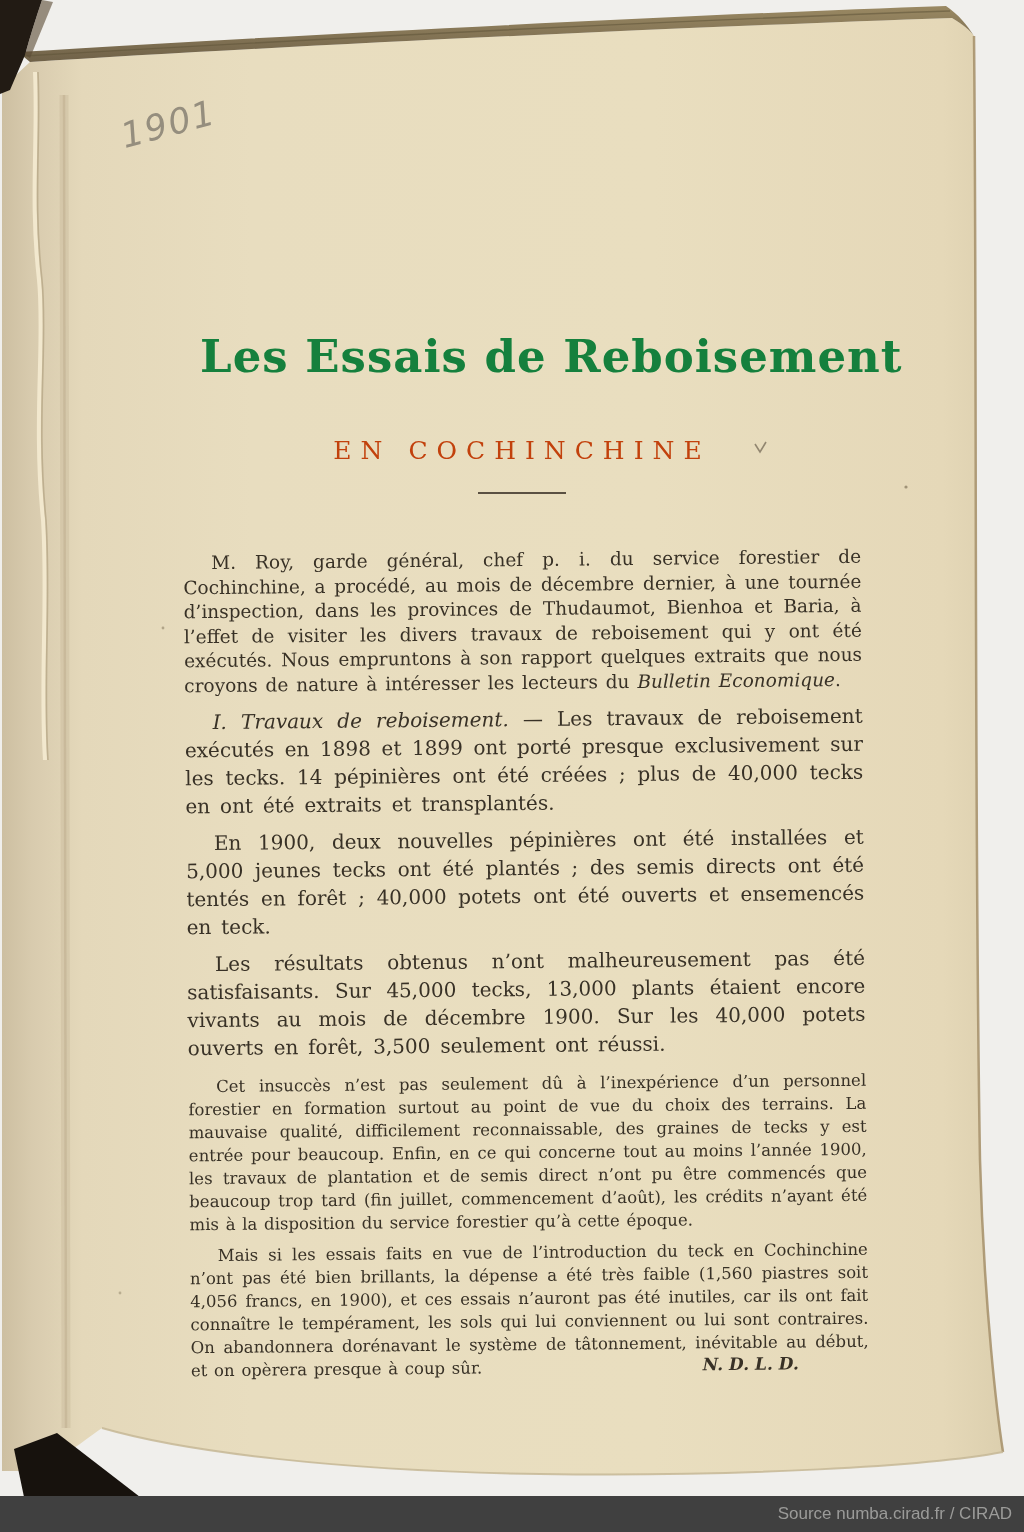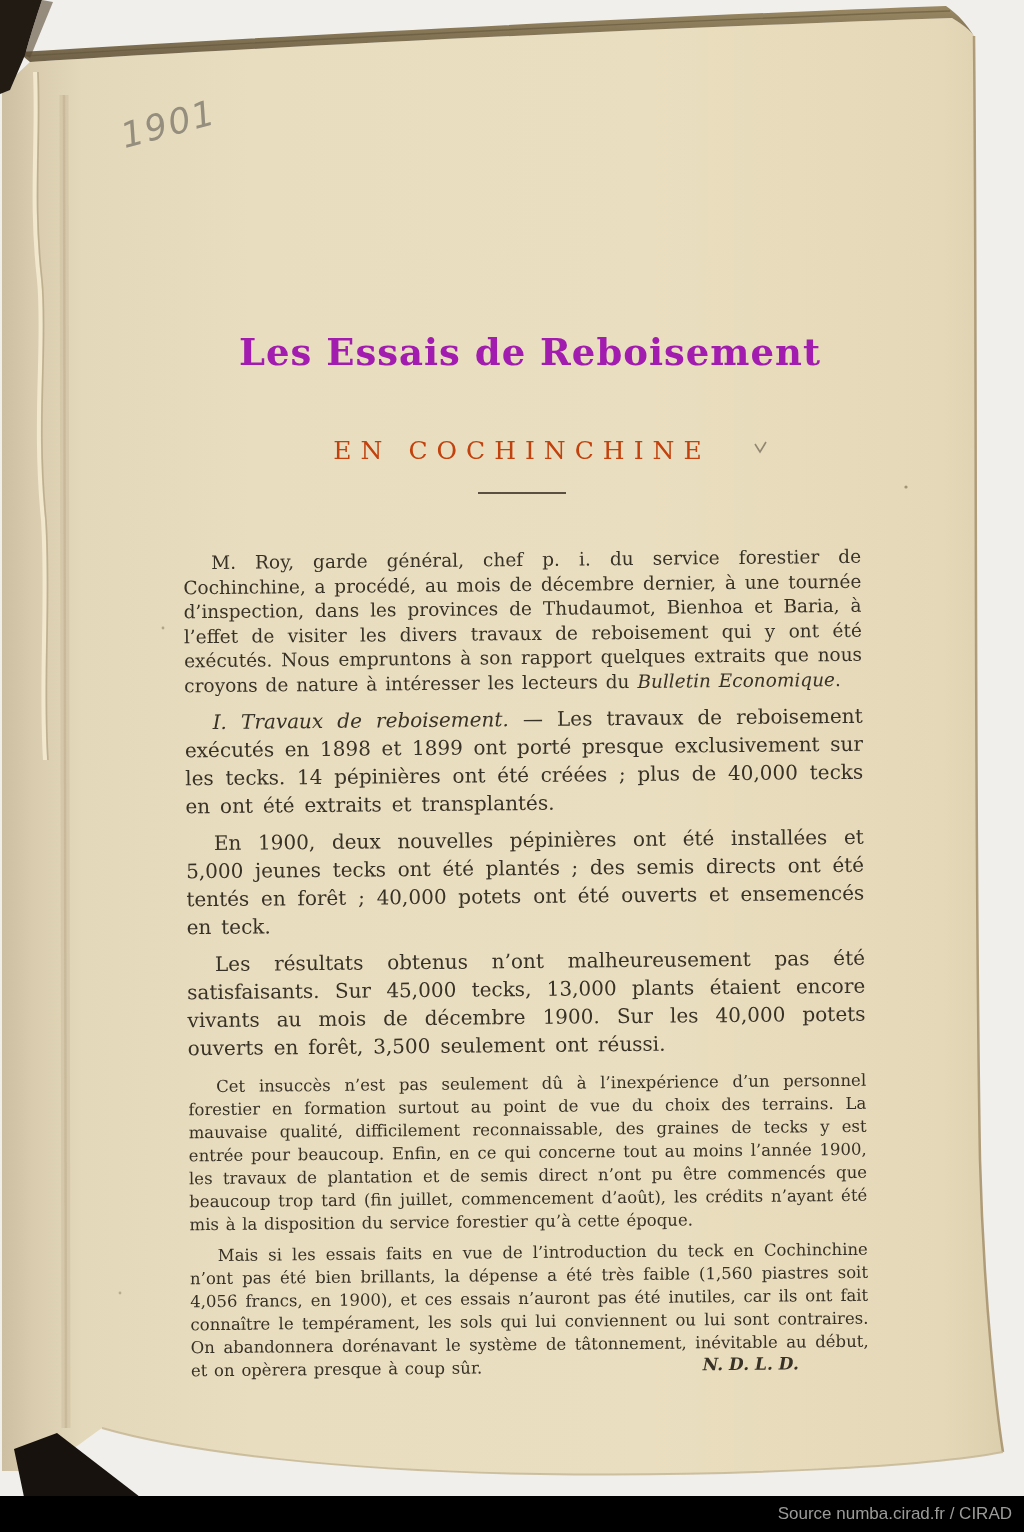--- a/index.html
+++ b/index.html
@@ -9,23 +9,23 @@
   }
   .scan svg.bg{position:absolute;left:0;top:0;width:1024px;height:1532px;}
   .hand-year{
     position:absolute;left:120px;top:104px;
     font-family:"DejaVu Sans", sans-serif;font-style:italic;
     font-size:35px;color:#8d8678;transform:rotate(-15deg);
     letter-spacing:2px;opacity:.9;
   }
   .headblock{position:absolute;left:183px;top:0;width:678px;color:#332c23;}
   .title{
-    position:absolute;left:8px;top:330px;width:100%;text-align:center;
-    font-size:37px;font-weight:bold;letter-spacing:1px;white-space:nowrap;
-    color:#a21caf;
+    position:absolute;left:17px;top:330px;width:100%;text-align:center;
+    font-size:45px;font-weight:bold;letter-spacing:1px;white-space:nowrap;
+    color:#15803d;
   }
   .subtitle{
     position:absolute;left:0;top:436px;width:100%;text-align:center;
     font-size:25px;letter-spacing:9px;color:#c2410c;
   }
   .divider{
     position:absolute;left:calc(50% - 44px);top:492px;width:88px;height:2px;
     background:#5a5042;
   }
   .bodytext{
@@ -39,21 +39,21 @@
   .p-big2{font-size:20px;line-height:28px;word-spacing:3.5px;margin-bottom:13px !important;}
   .p-small{font-size:16.5px;line-height:23px;word-spacing:1.5px;margin-bottom:8px !important;}
   .p-last{margin-bottom:0 !important;}
   .it{font-style:italic;}
   .signature{
     margin-top:-23px;text-align:right;padding-right:70px;
     font-size:17px;font-style:italic;font-weight:bold;color:#383126;
   }
   .source-bar{
     position:absolute;left:0;bottom:0;width:1024px;height:36px;
-    background:#000000;
+    background:#404040;
     text-align:center;
   }
   .source-bar span{
     position:absolute;right:12px;top:0;line-height:36px;
     font-family:"Liberation Sans", sans-serif;font-size:17px;color:#9b9b99;
   }
 </style>
 </head>
 <body>
 

